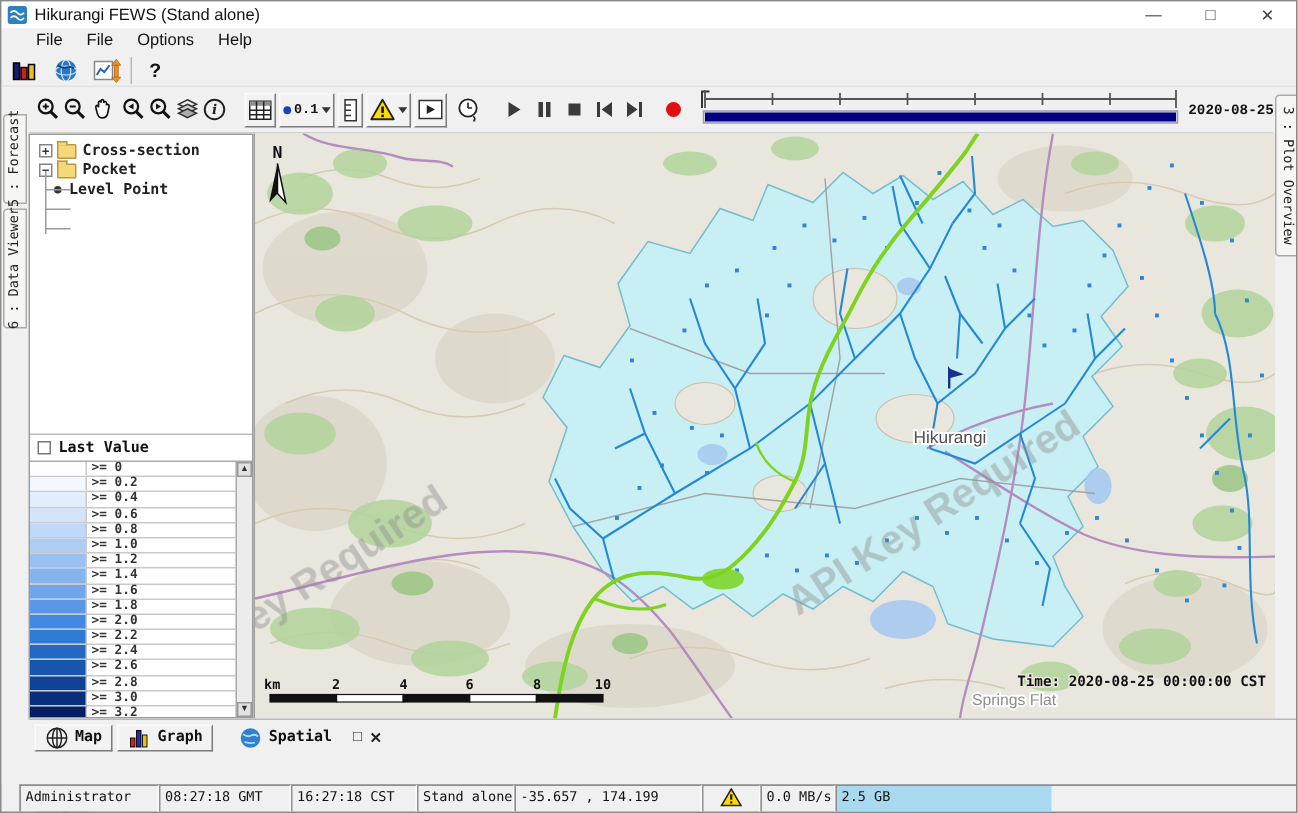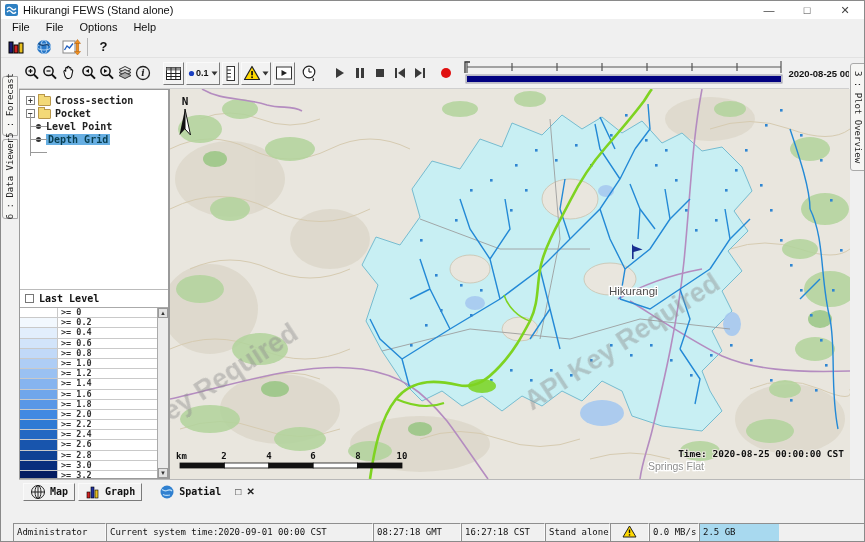--- a/index.html
+++ b/index.html
@@ -1,32 +1,32 @@
 <!DOCTYPE html>
 <html><head>
 <meta charset="utf-8">
 <style>
   * { box-sizing: border-box; margin: 0; padding: 0; }
   html,body { width:865px; height:542px; }
   body { position:relative; overflow:hidden; background:#f0f0f0;
          font-family:"Liberation Sans", sans-serif; color:#111;
          border:1px solid #8a8a8a; }
-  .mono { font-family:Liberation Sans, sans-serif; }
+  .mono { font-family:Liberation Mono, monospace; }
 
   
   #titlebar { position:absolute; left:0; top:0; width:863px; height:18px; background:#ffffff;
               display:flex; align-items:center; font-size:11px; }
   #titlebar .app-icon { margin:0 5px 0 4px; display:flex; }
   #win-controls { margin-left:auto; display:flex; height:100%; }
   .winbtn { width:38px; display:flex; align-items:center; justify-content:center;
             font-size:11px; color:#444; }
 
   
   #menubar { position:absolute; left:0; top:18px; width:863px; height:17px; background:#f0f0f0;
-             display:flex; align-items:center; font-size:11px; padding-left:3px; }
+             display:flex; align-items:center; font-size:11px; padding-left:15px; }
   .menu-item { padding:1px 8px 2px 8px; }
 
   
   #toolbar1 { position:absolute; left:0; top:35px; width:863px; height:22px; background:#f0f0f0;
               display:flex; align-items:center; padding-left:4px; border-bottom:1px solid #e2e2e2;}
   #toolbar2 { position:absolute; left:18px; top:57px; width:830px; height:31px; background:#f0f0f0;
               display:flex; align-items:center; border-bottom:1px solid #cfcfcf; }
   .tbtn { width:21px; height:23px; display:flex; align-items:center; justify-content:center; }
   .boxbtn { border:1px solid; border-color:#fafafa #7a7a7a #7a7a7a #fafafa; background:#f2f2f2;
             height:23px; display:flex; align-items:center; justify-content:center; padding:0 1px; margin:0 1px;}
@@ -346,32 +346,28 @@
     </div>
     <div class="trow">
       <span class="expander">−</span>
       <span class="folder"></span>
       <span class="tlabel">Pocket</span>
     </div>
     <div class="trow leaf">
       <span class="bullet"></span>
       <span class="tlabel">Level Point</span>
     </div>
-    <div class="trow leaf">
-      <span class="bullet"></span>
-      <span class="tlabel selected">Depth Grid</span>
-    </div>
     <div class="guide-v" style="top:24px; height:42px;"></div>
     <div class="guide-h" style="left:10px; top:36px; width:17px;"></div>
     <div class="guide-h" style="left:10px; top:49px; width:17px;"></div>
     <div class="guide-h" style="left:10px; top:62px; width:17px;"></div>
   </div>
   <div id="legend-header">
     <span id="legend-checkbox"></span>
-    <span>Last Level</span>
+    <span>Last Value</span>
   </div>
   <div id="legend-wrap">
     <div id="legend-list">
         <div class="lrow">
           <span class="lswatch" style="background: rgb(255, 255, 255);"></span>
           <span class="llabel">&gt;= 0</span>
         </div>
         <div class="lrow">
           <span class="lswatch" style="background: rgb(242, 248, 254);"></span>
           <span class="llabel">&gt;= 0.2</span>
@@ -706,24 +702,24 @@
   <span class="panel-ctl">□</span>
   <span class="panel-ctl">✕</span>
 </div>
 
 <div id="logs-row">
   <span id="logs-btn">Logs</span>
 </div>
 
 <div id="statusbar">
   <span class="scell" style="width:93px">Administrator</span>
-  <span class="scell" style="width:267px">Current system time:2020-09-01 00:00 CST</span>
   <span class="scell" style="width:88px">08:27:18 GMT</span>
   <span class="scell" style="width:84px">16:27:18 CST</span>
   <span class="scell" style="width:65px">Stand alone</span>
+  <span class="scell" style="width:125px">-35.657 , 174.199</span>
   <span class="scell" style="width:39px; display:flex; justify-content:center; padding-top:1px;">
     <svg width="15" height="13">
         <polygon points="7.5,1 14,12 1,12" fill="#ffd900" stroke="#222" stroke-width="1"></polygon>
       <rect x="6.8" y="4.5" width="1.4" height="3.6" fill="#111"></rect>
       <rect x="6.8" y="9.2" width="1.4" height="1.4" fill="#111"></rect>
       </svg>
   </span>
   <span class="scell" style="width:50px">0.0 MB/s</span>
   <span class="scell" style="flex:1">
     <span id="mem-fill"></span>

